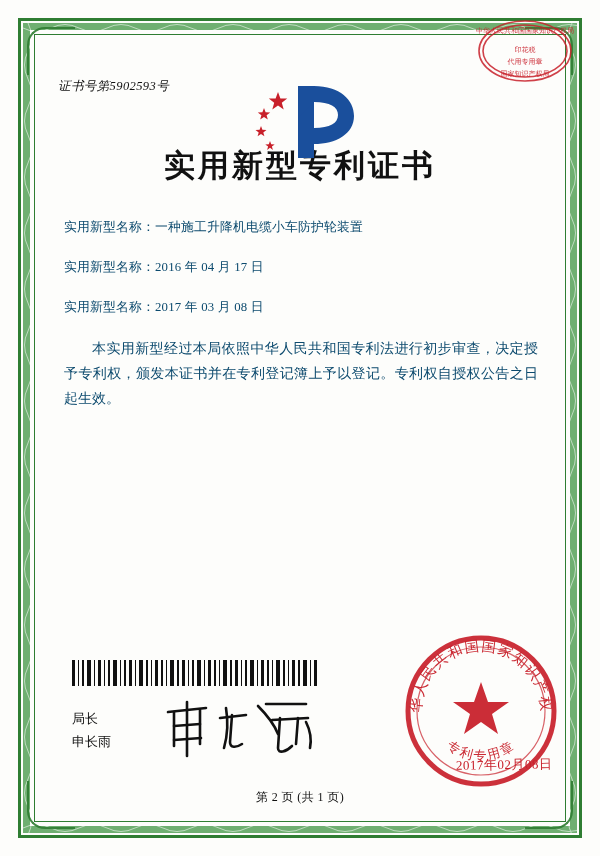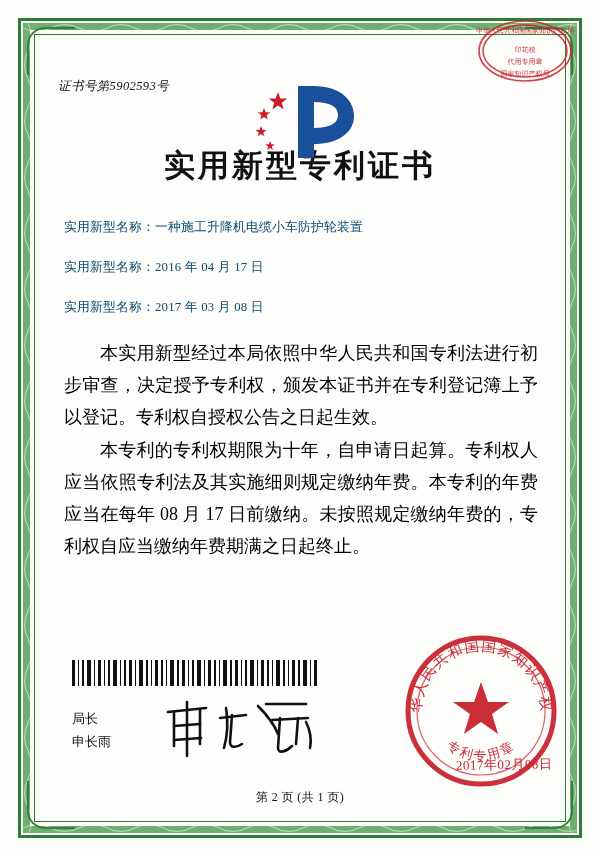--- a/index.html
+++ b/index.html
@@ -127,23 +127,23 @@
     margin-bottom: 19.5px;
     color: #0c4a6e;
     white-space: nowrap;
   }
   .field .lbl { letter-spacing: .2px; }
   .field .val { letter-spacing: .2px; }
 
   .body-text {
     margin-top: 8px;
     padding: 0 16px 0 18px;
-    font-size: 18px;
+    font-size: 14px;
     line-height: 1.78;
-    color: #000000;
+    color: #0c4a6e;
     text-align: justify;
   }
   .body-text p {
     margin: 0 0 1px 0;
     text-indent: 2em;
   }
 
   
   .barcode {
     position: absolute;
@@ -265,21 +265,20 @@
       <div class="field">
         <span class="lbl">实用新型名称：</span><span class="val">2016 年 04 月 17 日</span>
       </div>
       <div class="field">
         <span class="lbl">实用新型名称：</span><span class="val">2017 年 03 月 08 日</span>
       </div>
     </div>
 
     <div class="body-text">
       <p>本实用新型经过本局依照中华人民共和国专利法进行初步审查，决定授予专利权，颁发本证书并在专利登记簿上予以登记。专利权自授权公告之日起生效。</p>
-      <p>本专利的专利权期限为十年，自申请日起算。专利权人应当依照专利法及其实施细则规定缴纳年费。本专利的年费应当在每年 08 月 17 日前缴纳。未按照规定缴纳年费的，专利权自应当缴纳年费期满之日起终止。</p>
     </div>
 
     <div class="barcode">
       <div class="bar" style="left:0px;width:3px"></div>
       <div class="bar" style="left:6px;width:1px"></div>
       <div class="bar" style="left:10px;width:2px"></div>
       <div class="bar" style="left:15px;width:4px"></div>
       <div class="bar" style="left:22px;width:1px"></div>
       <div class="bar" style="left:26px;width:3px"></div>
       <div class="bar" style="left:32px;width:1px"></div>

